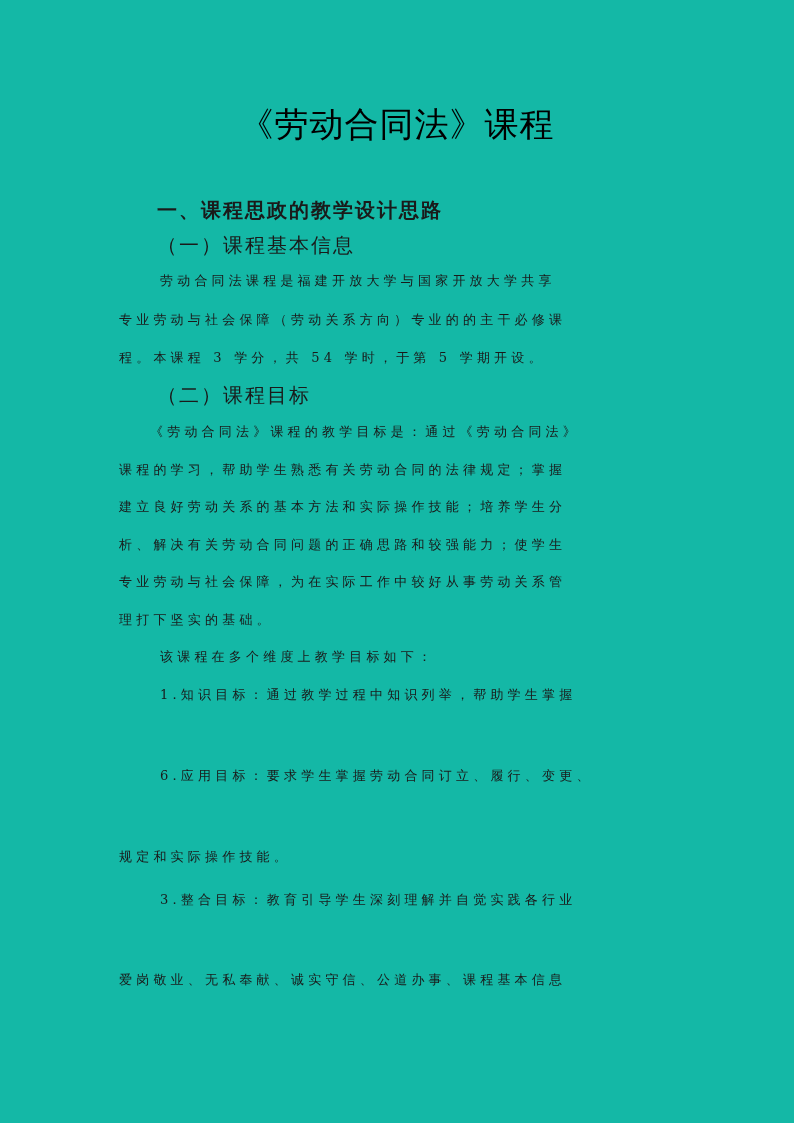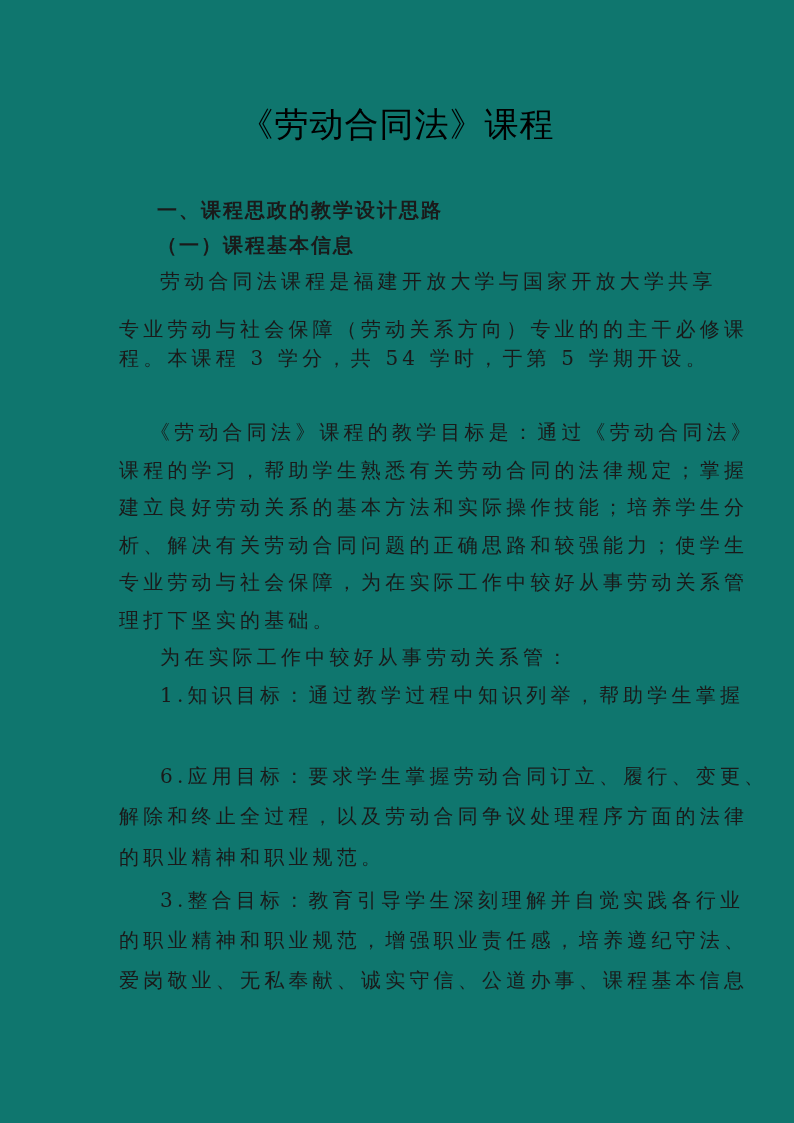--- a/index.html
+++ b/index.html
@@ -1,57 +1,56 @@
 <!DOCTYPE html>
 <html><head>
 <meta charset="utf-8">
 <style>
   html, body { margin: 0; padding: 0; background: #ffffff; }
   body { width: 794px; height: 1123px; position: relative; overflow: hidden; color: #111; }
-  .page { position: absolute; left: 0; top: 0; width: 794px; height: 1123px; background: #0f766e; }
+  .page { position: absolute; left: 0; top: 0; width: 794px; height: 1123px; background: #14b8a6; }
   .title {
     position: absolute; left: 0; width: 794px; top: 98px; text-align: center;
     font-family: "DejaVu Sans", "Liberation Sans", sans-serif;
     font-size: 34px; line-height: 52px; color: #000; letter-spacing: 1px;
   }
   .line {
     position: absolute; left: 119px; width: 560px;
     font-family: "DejaVu Serif", "Liberation Serif", serif;
-    font-size: 20px; line-height: 30px; white-space: nowrap;
+    font-size: 13px; line-height: 30px; white-space: nowrap;
     letter-spacing: 4.2px; color: #1a1a1a;
   }
   .indent { left: 160px; width: 520px; }
   .h1 { font-family: "DejaVu Sans", "Liberation Sans", sans-serif; font-weight: bold; letter-spacing: 2px; left: 157px; font-size: 20px; }
-  .h2 { font-family: "DejaVu Sans", "Liberation Sans", sans-serif; font-weight: bold; letter-spacing: 2px; left: 157px; font-size: 20px; }
+  .h2 { font-family: "DejaVu Sans", "Liberation Sans", sans-serif; font-weight: normal; letter-spacing: 2px; left: 157px; font-size: 20px; }
 </style>
 </head>
 <body>
 
 <div class="page">
   <div class="title">《劳动合同法》课程</div>
 
   <div class="line h1" style="top:195px">一、课程思政的教学设计思路</div>
   <div class="line h2" style="top:230px">（一）课程基本信息</div>
 
   <div class="line indent" style="top:266px">劳动合同法课程是福建开放大学与国家开放大学共享</div>
-  <div class="line" style="top:314px">专业劳动与社会保障（劳动关系方向）专业的的主干必修课</div>
+  <div class="line" style="top:305px">专业劳动与社会保障（劳动关系方向）专业的的主干必修课</div>
   <div class="line" style="top:343px">程。本课程 3 学分，共 54 学时，于第 5 学期开设。</div>
 
+  <div class="line h2" style="top:380px">（二）课程目标</div>
 
   <div class="line indent" style="top:417px; left:150px">《劳动合同法》课程的教学目标是：通过《劳动合同法》</div>
   <div class="line" style="top:492px">建立良好劳动关系的基本方法和实际操作技能；培养学生分</div>
   <div class="line" style="top:455px">课程的学习，帮助学生熟悉有关劳动合同的法律规定；掌握</div>
   <div class="line" style="top:530px">析、解决有关劳动合同问题的正确思路和较强能力；使学生</div>
   <div class="line" style="top:567px">专业劳动与社会保障，为在实际工作中较好从事劳动关系管</div>
   <div class="line" style="top:605px">理打下坚实的基础。</div>
 
-  <div class="line indent" style="top:642px">为在实际工作中较好从事劳动关系管：</div>
+  <div class="line indent" style="top:642px">该课程在多个维度上教学目标如下：</div>
 
   <div class="line indent" style="top:680px">1.知识目标：通过教学过程中知识列举，帮助学生掌握</div>
 
   <div class="line indent" style="top:761px">6.应用目标：要求学生掌握劳动合同订立、履行、变更、</div>
-  <div class="line" style="top:801px">解除和终止全过程，以及劳动合同争议处理程序方面的法律</div>
-  <div class="line" style="top:842px">的职业精神和职业规范。</div>
+  <div class="line" style="top:842px">规定和实际操作技能。</div>
 
   <div class="line indent" style="top:885px">3.整合目标：教育引导学生深刻理解并自觉实践各行业</div>
-  <div class="line" style="top:925px">的职业精神和职业规范，增强职业责任感，培养遵纪守法、</div>
   <div class="line" style="top:965px">爱岗敬业、无私奉献、诚实守信、公道办事、课程基本信息</div>
 </div>
 
 </body></html>

